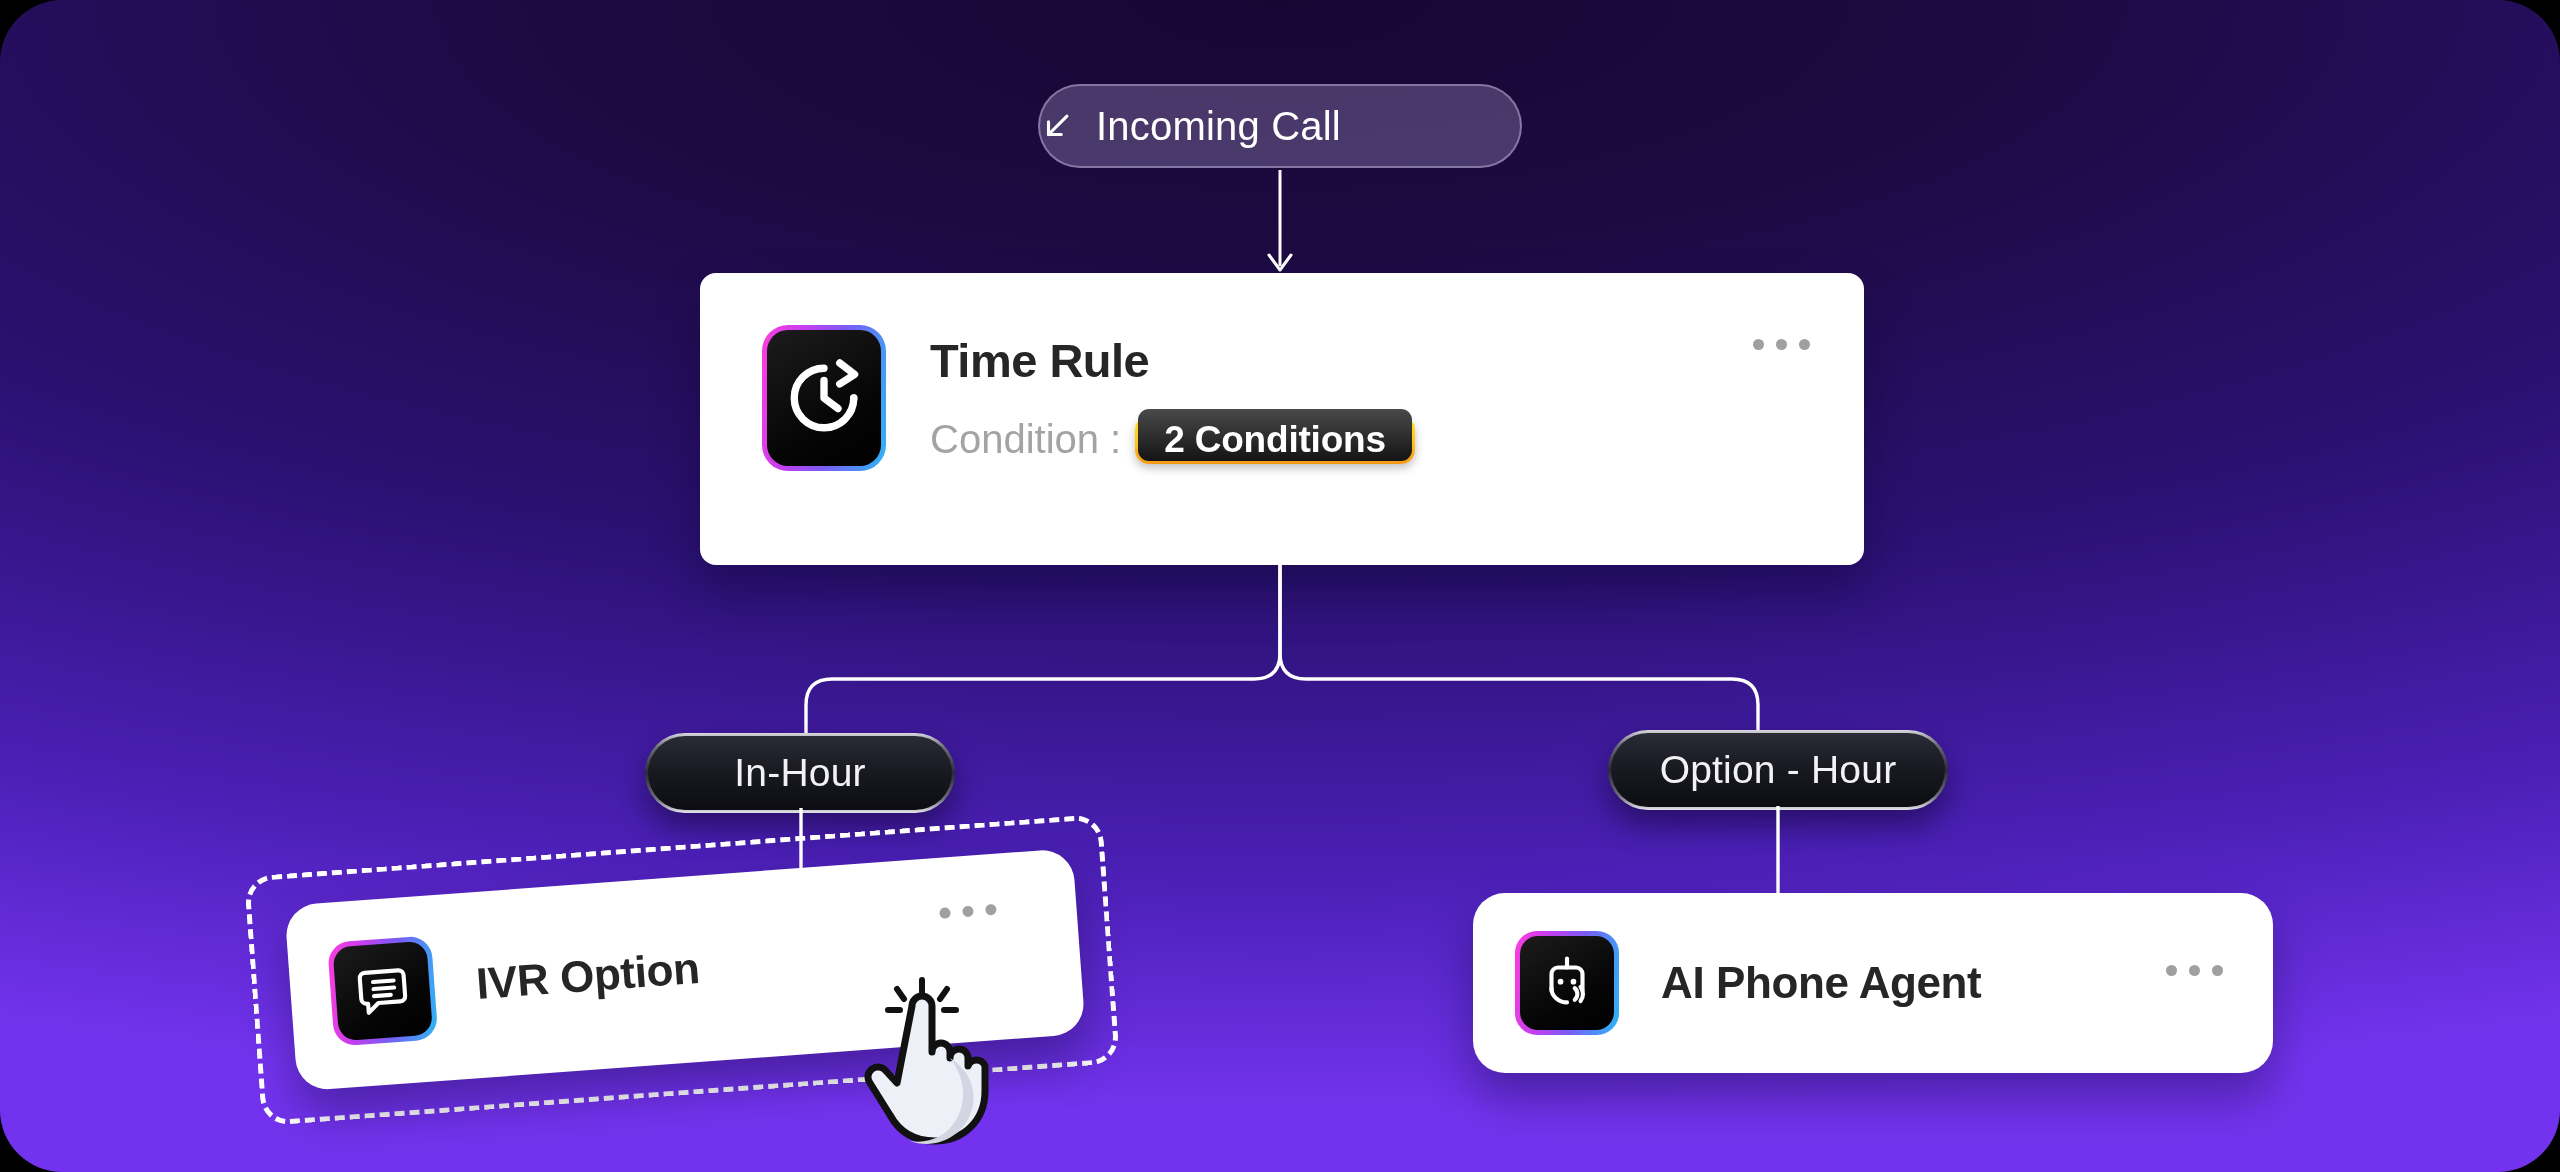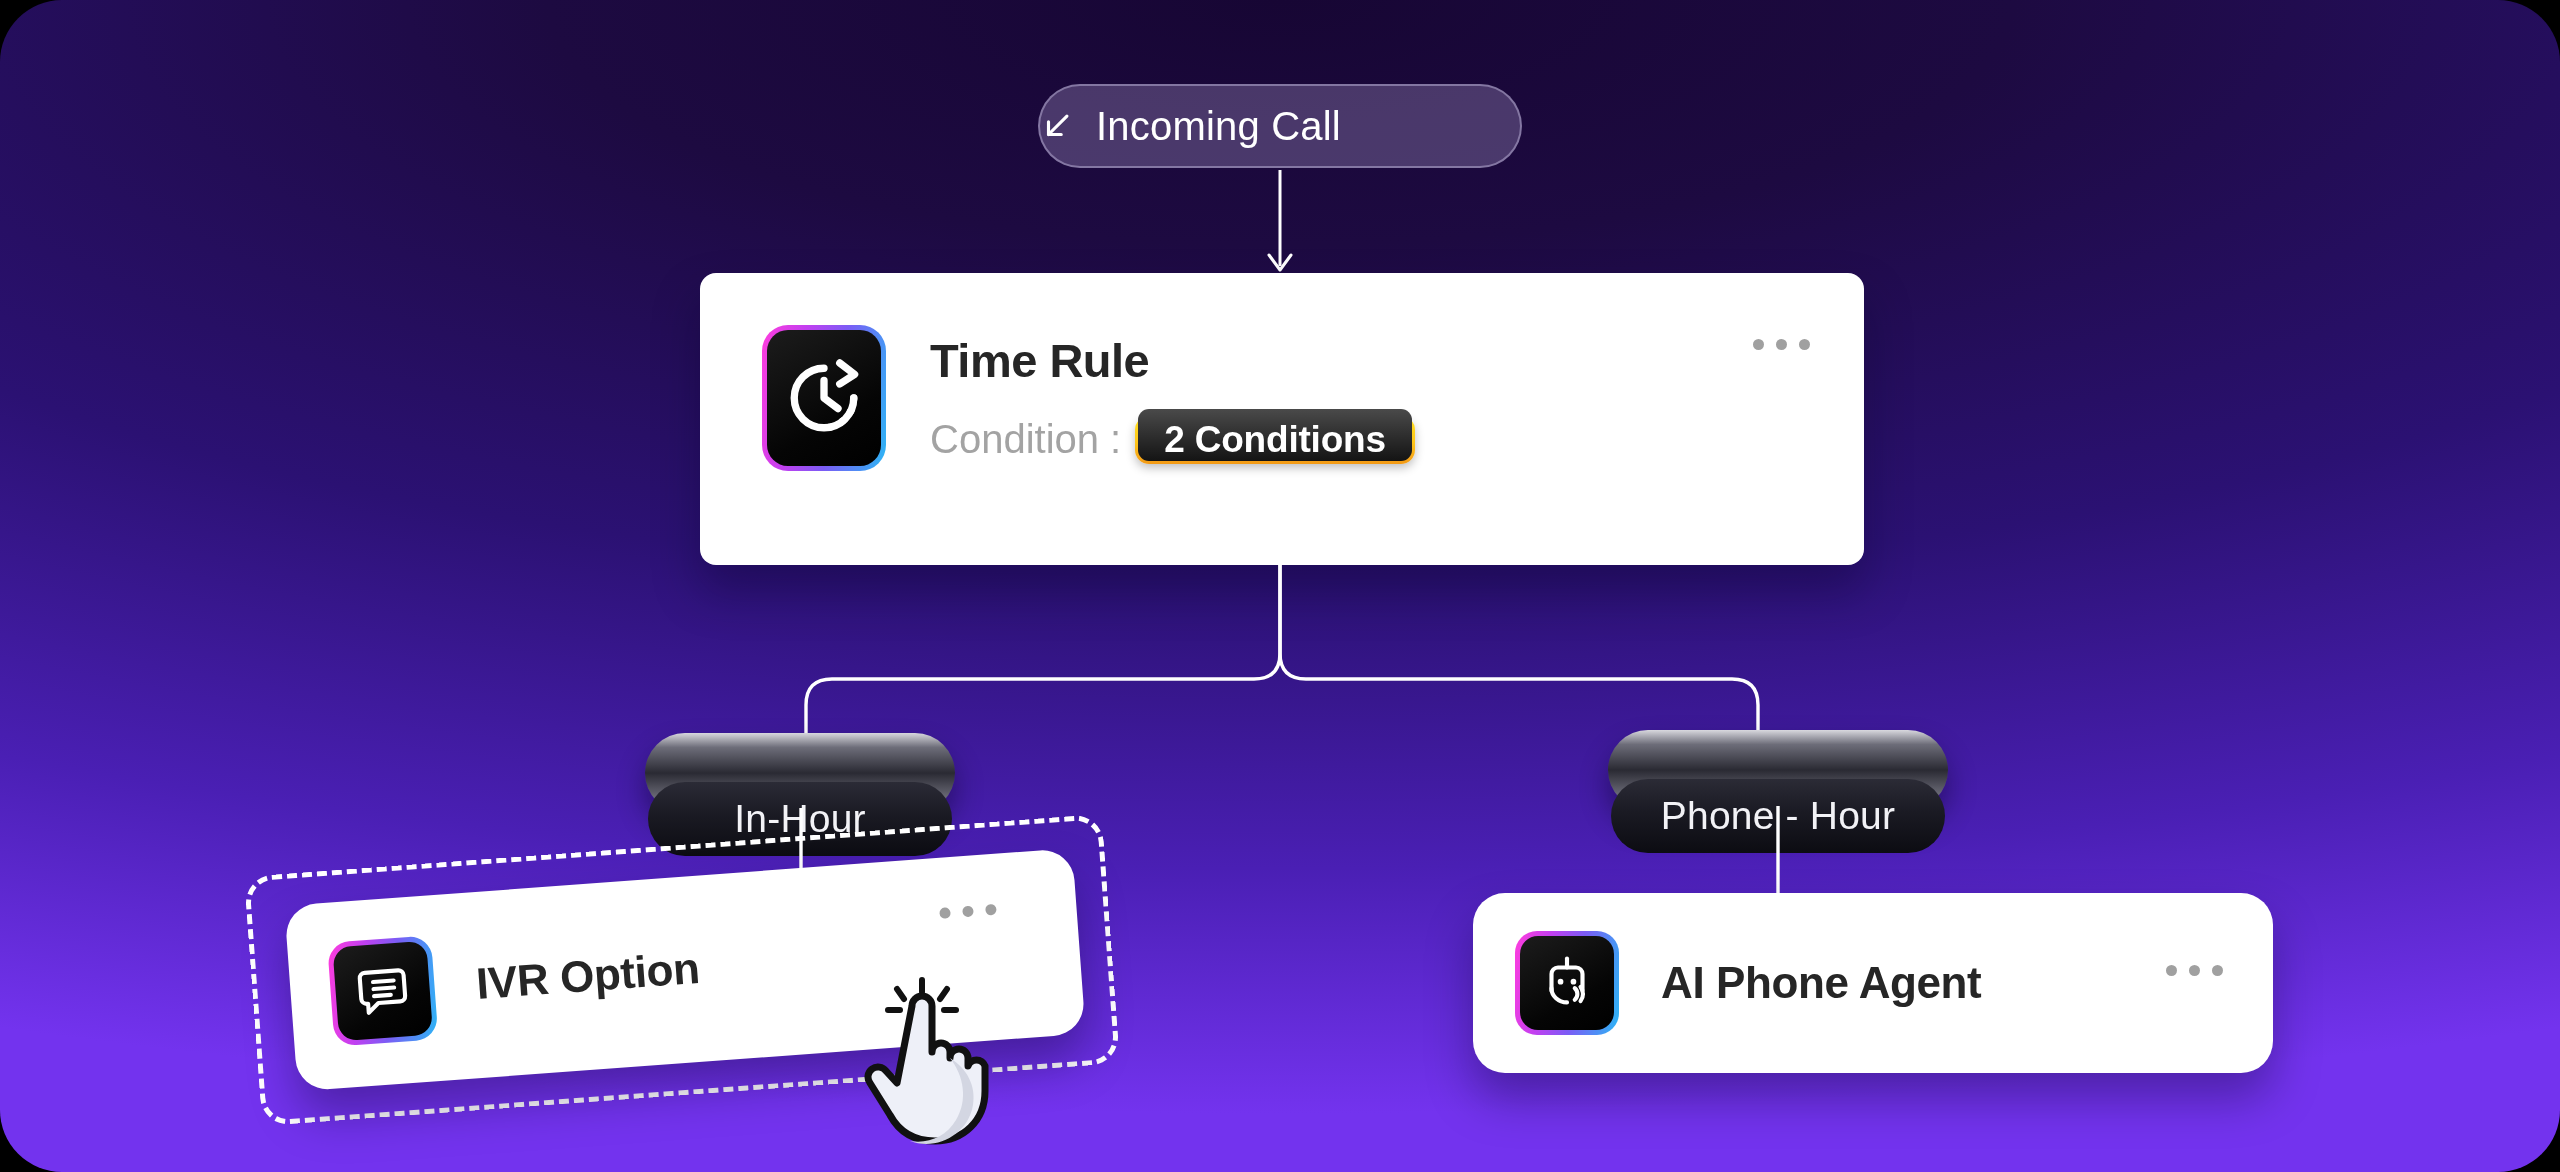--- a/index.html
+++ b/index.html
@@ -138,21 +138,21 @@
     border-radius: 46px;
     padding: 3px;
     background: linear-gradient(180deg, #d8d8de 0%, #6d6d79 18%, #2a2a33 50%, #6d6d79 82%, #e2e2e8 100%);
     box-shadow: 0 16px 28px rgba(8, 0, 35, 0.45);
     box-sizing: border-box;
   }
   .branch-pill .pill-face {
     width: 100%; height: 100%;
     border-radius: 44px;
     background: linear-gradient(180deg, #2b2b36 0%, #1a1a23 45%, #0c0c12 100%);
-    display: flex; align-items: center; justify-content: center; margin-top: 46px;
+    display: flex; align-items: center; justify-content: center;
   }
   .branch-pill .pill-label {
     color: #f2f2f6;
     font-size: 39px;
     white-space: nowrap;
     letter-spacing: 0.2px;
   }
   #pill-in-hour { left: 645px; top: 733px; width: 310px; height: 80px; }
   #pill-after-hour { left: 1608px; top: 730px; width: 340px; height: 80px; }
 
@@ -264,21 +264,21 @@
   </svg>
 
   <div class="branch-pill" id="pill-in-hour">
     <div class="pill-face">
       <span class="pill-label">In-Hour</span>
     </div>
   </div>
 
   <div class="branch-pill" id="pill-after-hour">
     <div class="pill-face">
-      <span class="pill-label">Phone - Hour</span>
+      <span class="pill-label">Option - Hour</span>
     </div>
   </div>
 
   <svg class="conn" style="left:786px; top:808px; width:30px; height:110px;" viewBox="0 0 30 110">
     <line x1="15" y1="0" x2="15" y2="105" stroke="#ffffff" stroke-width="3.4" stroke-linecap="round"></line>
   </svg>
 
   <svg class="conn" style="left:1763px; top:806px; width:30px; height:100px;" viewBox="0 0 30 100">
     <line x1="15" y1="0" x2="15" y2="95" stroke="#ffffff" stroke-width="3.4" stroke-linecap="round"></line>
   </svg>

